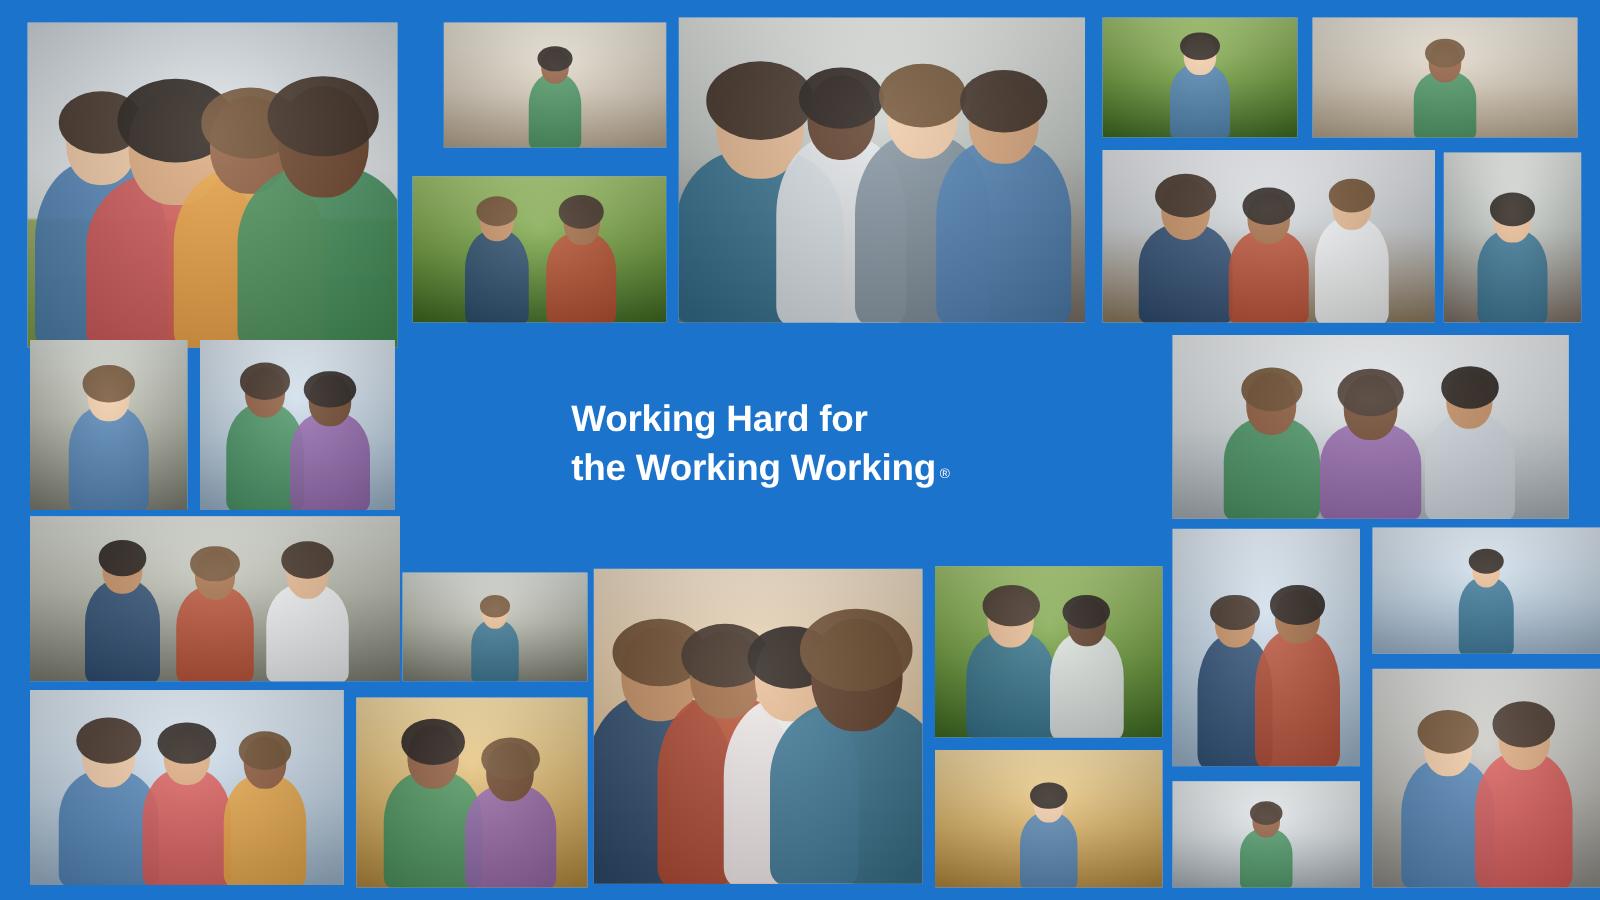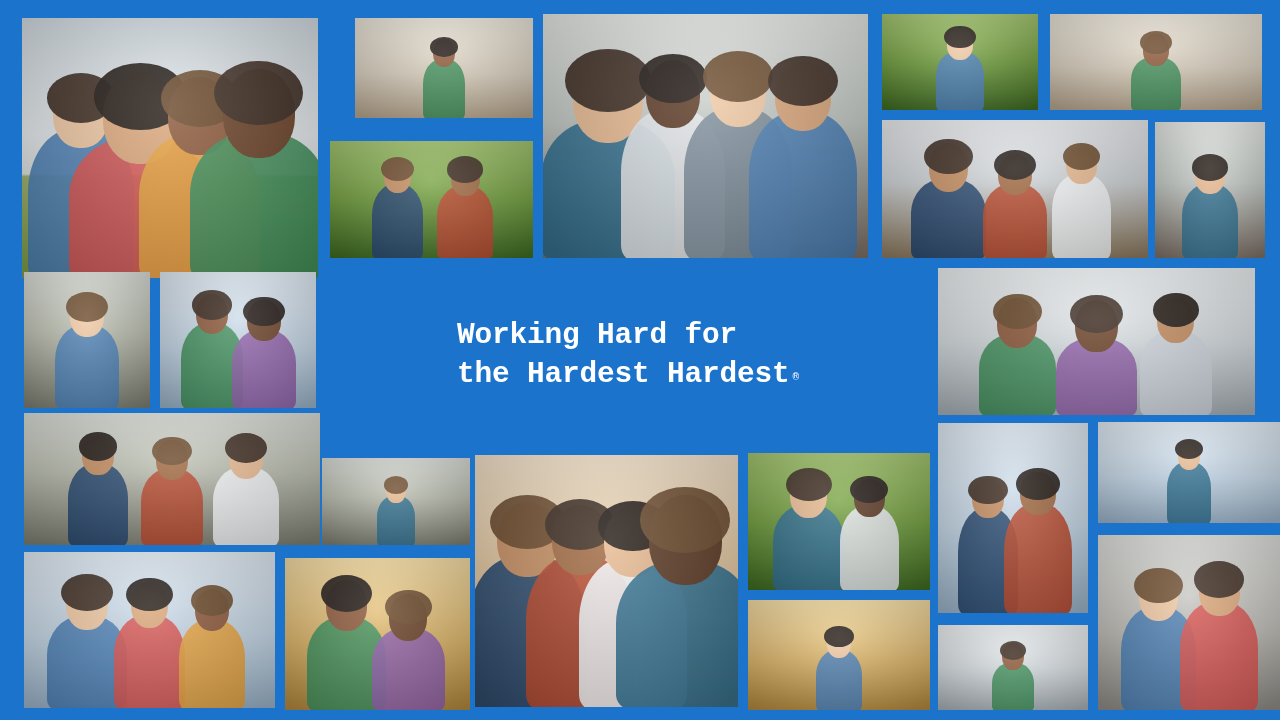--- a/index.html
+++ b/index.html
@@ -2,21 +2,21 @@
 <html><head>
 <meta charset="utf-8">
 <style>
   * { margin:0; padding:0; box-sizing:border-box; }
   html,body { width:1280px; height:720px; overflow:hidden; }
   body {
     background:#1b73cb;
     font-family:"Liberation Sans", sans-serif;
     position:relative;
   }
-  #stage { position:absolute; inset:0;font-family:Liberation Mono, monospace; }
+  #stage { position:absolute; inset:0; }
 
   .tile {
     position:absolute;
     overflow:hidden;
     background:#9fb4c7;
   }
   .tile .ph { position:absolute; inset:0; }
 
   
   .sky      { background:linear-gradient(#cfd8de 0%, #e6ebee 45%, #dfe3e2 60%, #9fb36a 61%, #7da046 100%); }
@@ -282,16 +282,16 @@
         <div class="ph office"></div>
         <div class="body" style="width: 41.5953px; height: 48.0586px; left: 54.2024px; top: 37.6123px; background: rgb(63, 143, 90); opacity: 0.92;"></div>
         <div class="head" style="width: 21.7369px; height: 26.8357px; left: 64.1316px; top: 18.1565px; background: rgb(141, 90, 59);"></div>
         <div class="blob" style="width: 26.8357px; height: 19.4559px; left: 61.5822px; top: 15.7412px; background: rgb(58, 42, 32); opacity: 0.95;"></div>
         <div class="ph" style="background: radial-gradient(at 50% 35%, rgba(255, 255, 255, 0.18), rgba(0, 0, 0, 0.22) 95%);"></div>
       </div>
     </div>
 
   <div id="headline">
     <div class="l1">Working Hard for</div>
-    <div class="l2"><span>the Hardest Hardest</span><span class="reg">®</span></div>
+    <div class="l2"><span>the Working Working</span><span class="reg">®</span></div>
   </div>
 
 </div>
 
 </body></html>

